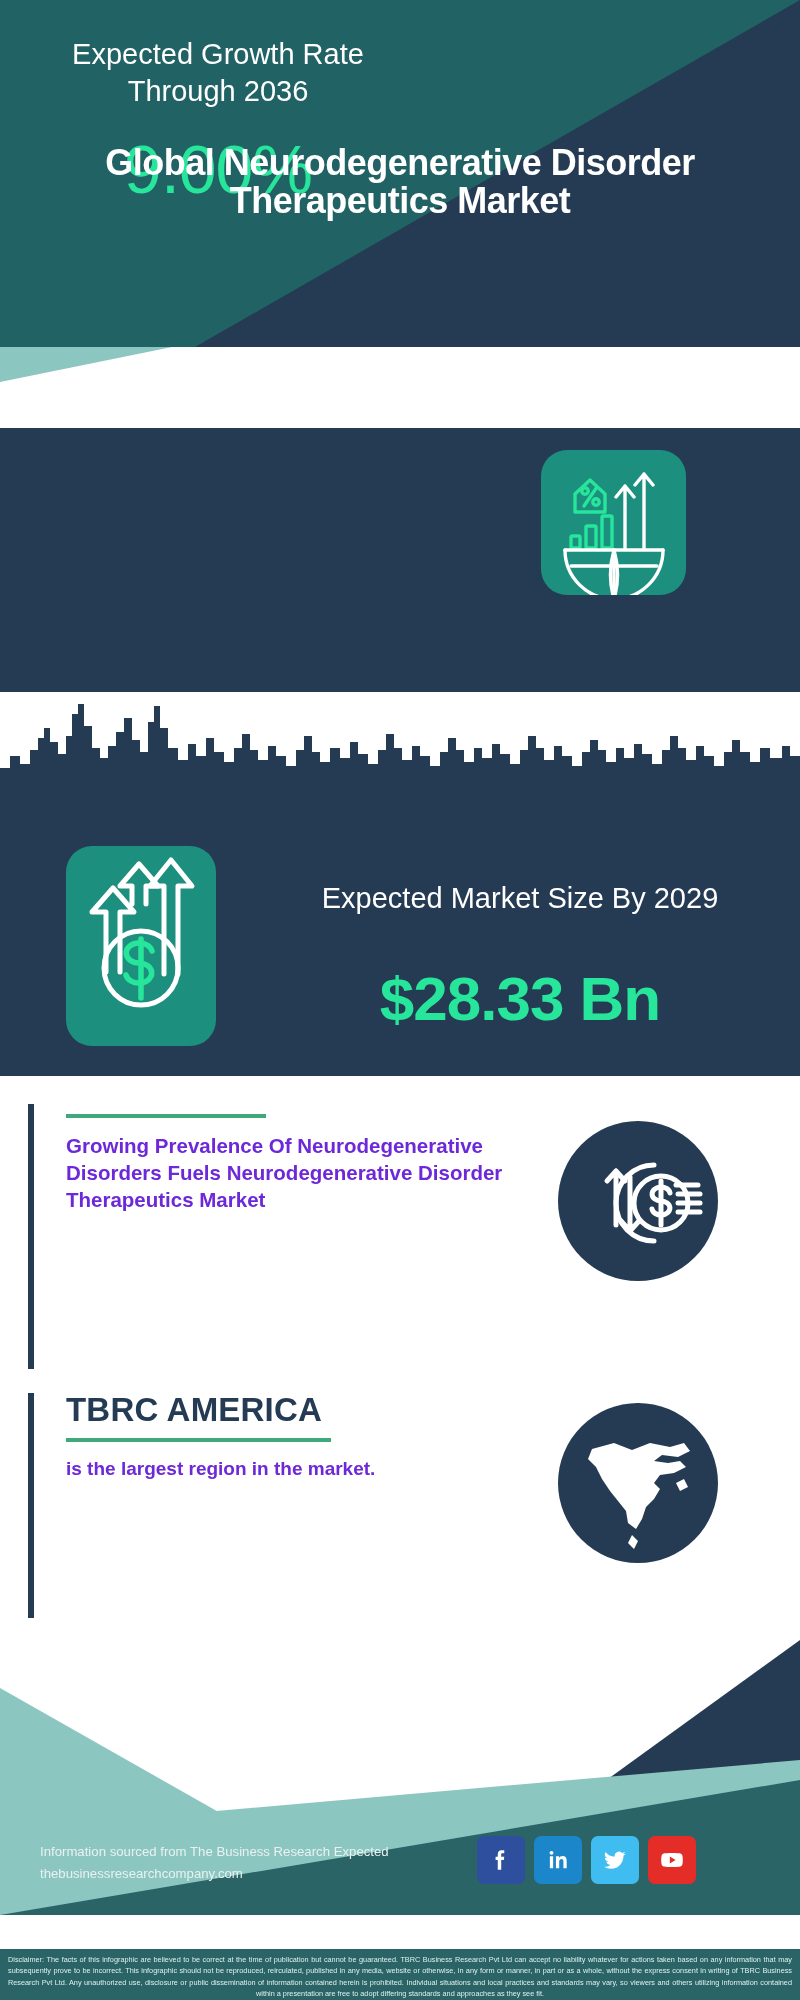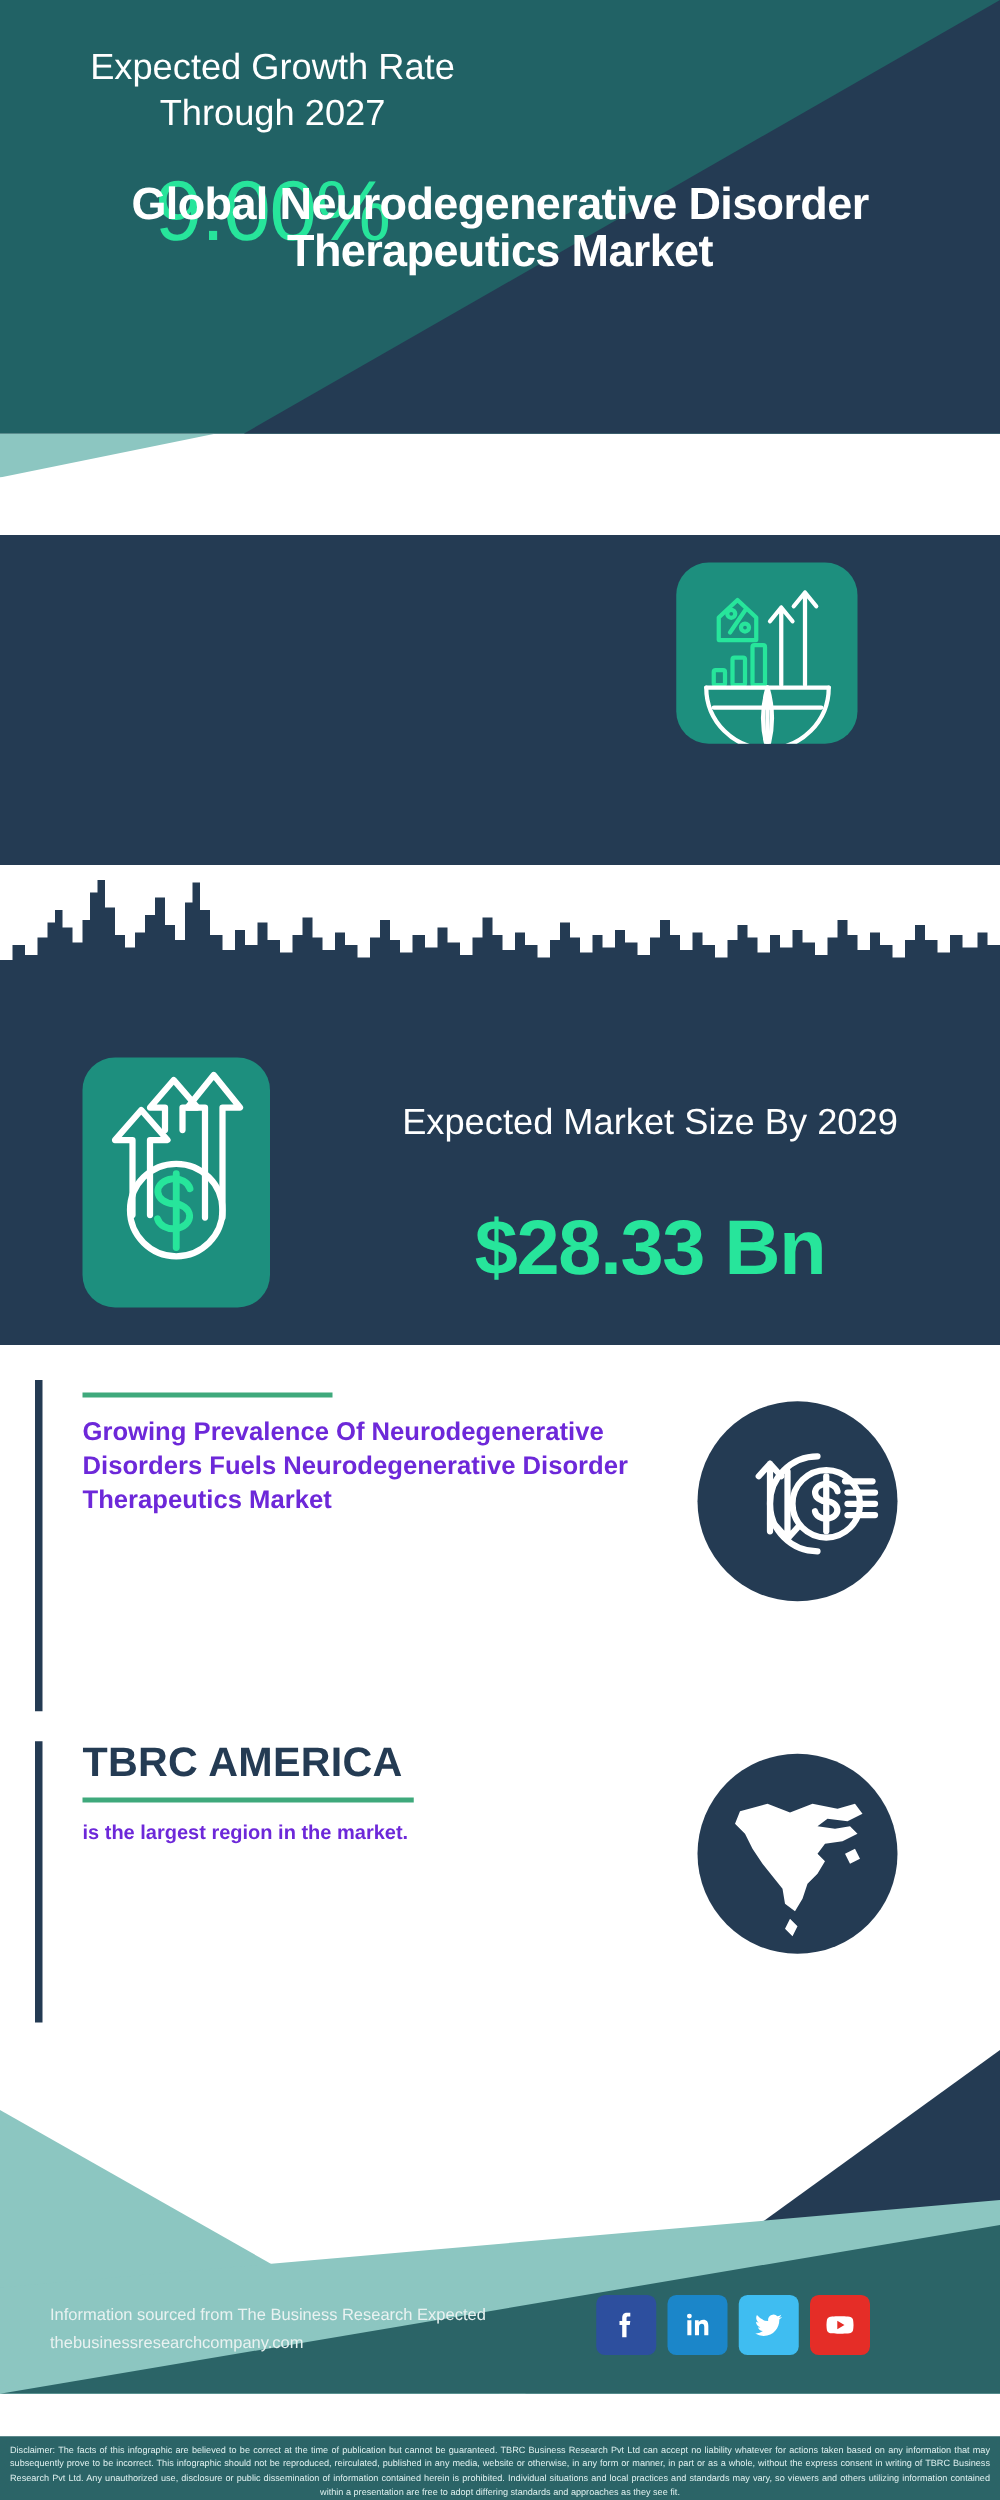--- a/index.html
+++ b/index.html
@@ -36,21 +36,21 @@
     color:#27e59b;font-size:62px;font-weight:bold;line-height:1;letter-spacing:-1px;}
 
   
   .cards{position:absolute;left:0;top:1076px;width:800px;height:600px;background:#fff;}
   .card{position:absolute;left:28px;width:744px;}
   .card .bar{position:absolute;left:0;top:0;width:6px;background:#243b53;}
   .card-body{position:absolute;left:38px;top:0;width:470px;}
   .card-kicker{color:#243b53;font-size:33px;font-weight:bold;letter-spacing:.2px;line-height:1.05;}
   .rule{width:200px;height:4px;background:#3fa97c;margin:10px 0 14px;}
   .card-text{color:#6d28d9;font-size:20.5px;font-weight:bold;line-height:1.32;}
-  .card-text.light{font-weight:bold;font-size:16px;}
+  .card-text.light{font-weight:bold;font-size:19px;}
   .card-icon{position:absolute;width:160px;height:160px;border-radius:50%;background:#243b53;}
 
   
   .foot-shape{position:absolute;left:0;top:1640px;width:800px;height:275px;}
   .footer-text{position:absolute;left:40px;top:1841px;width:430px;color:#e9f2f1;
     font-size:13.2px;line-height:1.65;z-index:6;}
   .socials{position:absolute;left:477px;top:1836px;width:290px;height:48px;
     display:flex;gap:9px;z-index:6;}
   .soc{width:48px;height:48px;border-radius:7px;display:flex;align-items:center;
     justify-content:center;color:#fff;}
@@ -71,21 +71,21 @@
     <svg class="diag" viewBox="0 0 800 347" preserveAspectRatio="none">
       <polygon points="800,0 800,347 195,347" fill="#243b53"></polygon>
     </svg>
     <h1 class="header-title">Global Neurodegenerative Disorder Therapeutics Market</h1>
   </div>
   <svg class="hdr-tri" viewBox="0 0 800 35" preserveAspectRatio="none">
     <polygon points="0,0 172,0 0,35" fill="#8cc6c1"></polygon>
   </svg>
 
   <div class="growth"></div>
-  <div class="growth-label">Expected Growth Rate Through 2027</div>
+  <div class="growth-label">Expected Growth Rate Through 2036</div>
   <div class="growth-value">9.00%</div>
 
   <div class="growth-icon">
     <svg viewBox="0 0 145 145" width="145" height="145">
       <g fill="none" stroke="#27e59b" stroke-width="3.4" stroke-linejoin="round" stroke-linecap="round">
         <path d="M34 44 L49 30 L64 44 L64 62 L34 62 Z"></path>
         <circle cx="44" cy="41" r="3.2"></circle>
           <circle cx="55" cy="52" r="3.2"></circle>
         <line x1="56" y1="37" x2="43" y2="56"></line>
         <rect x="30" y="86" width="9" height="12" rx="1.5"></rect>

